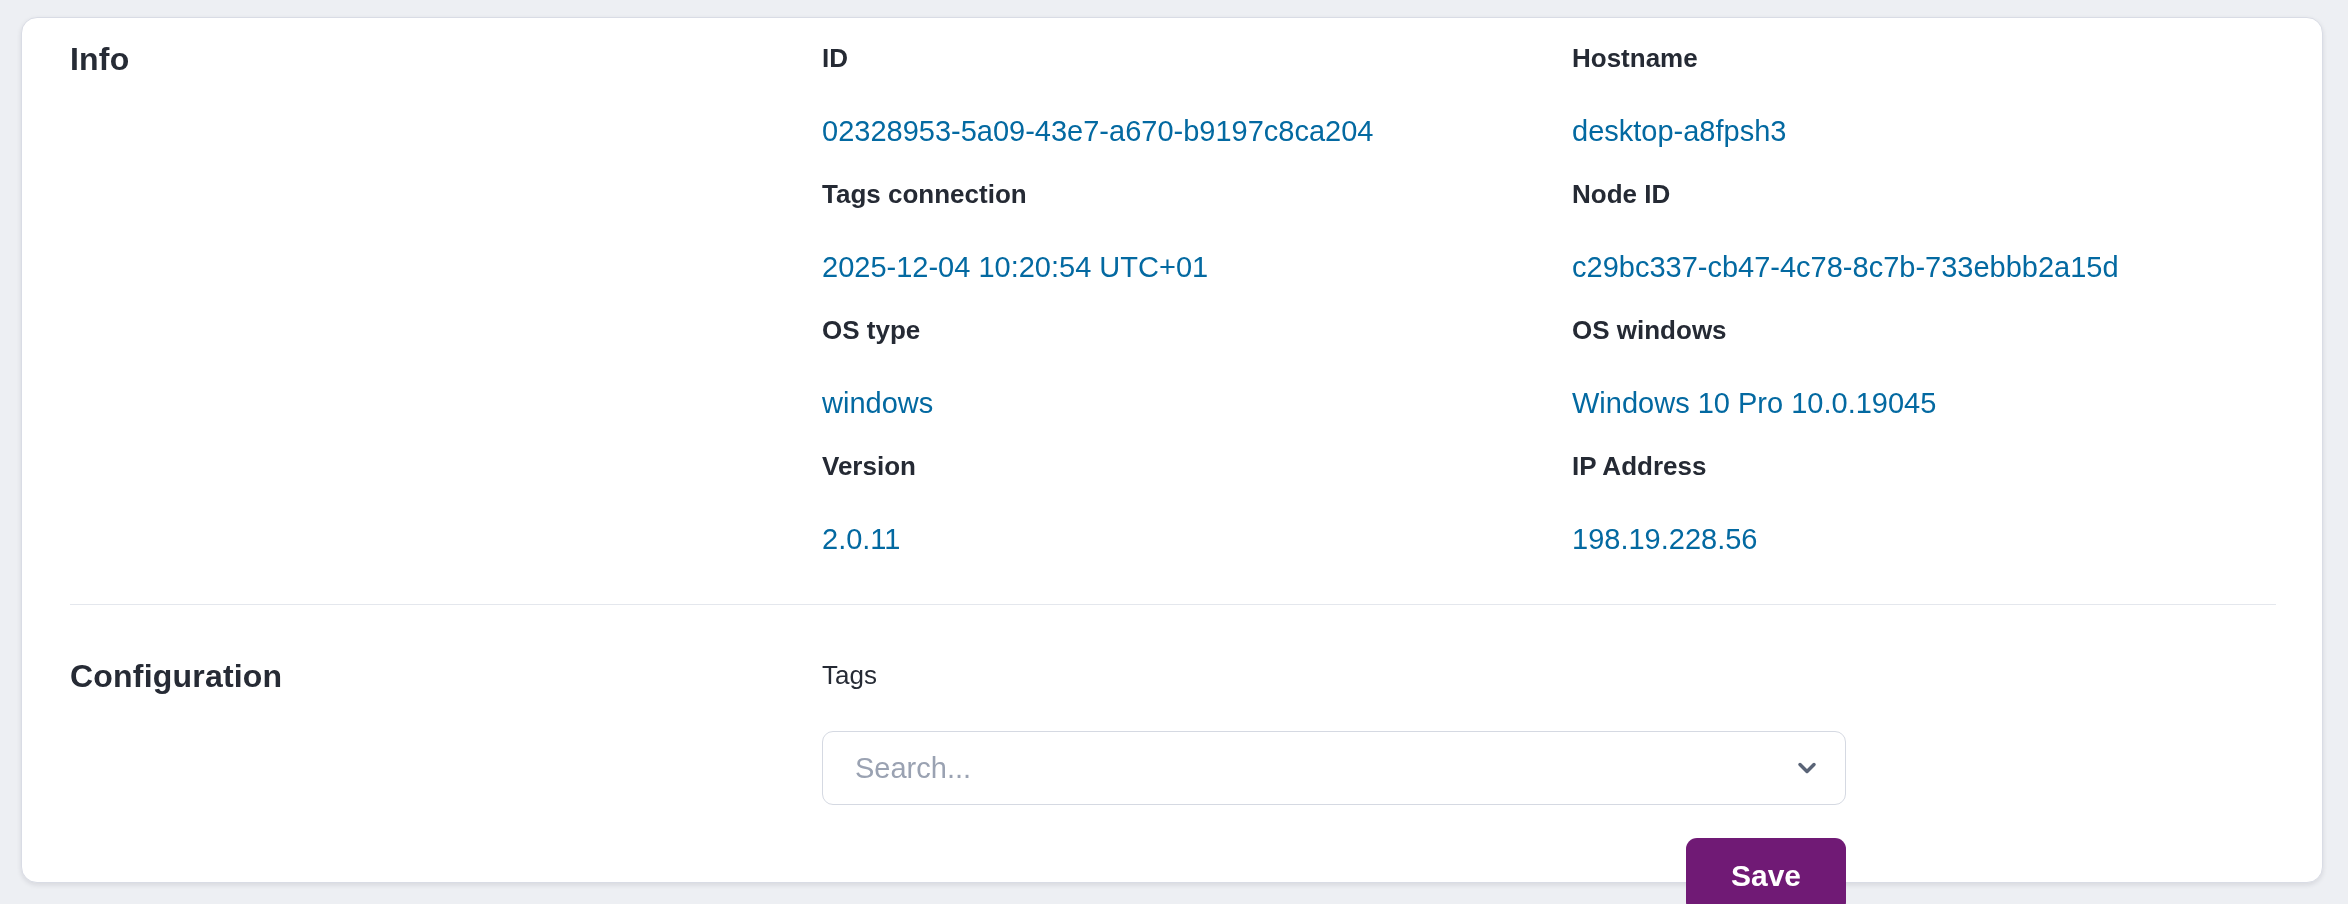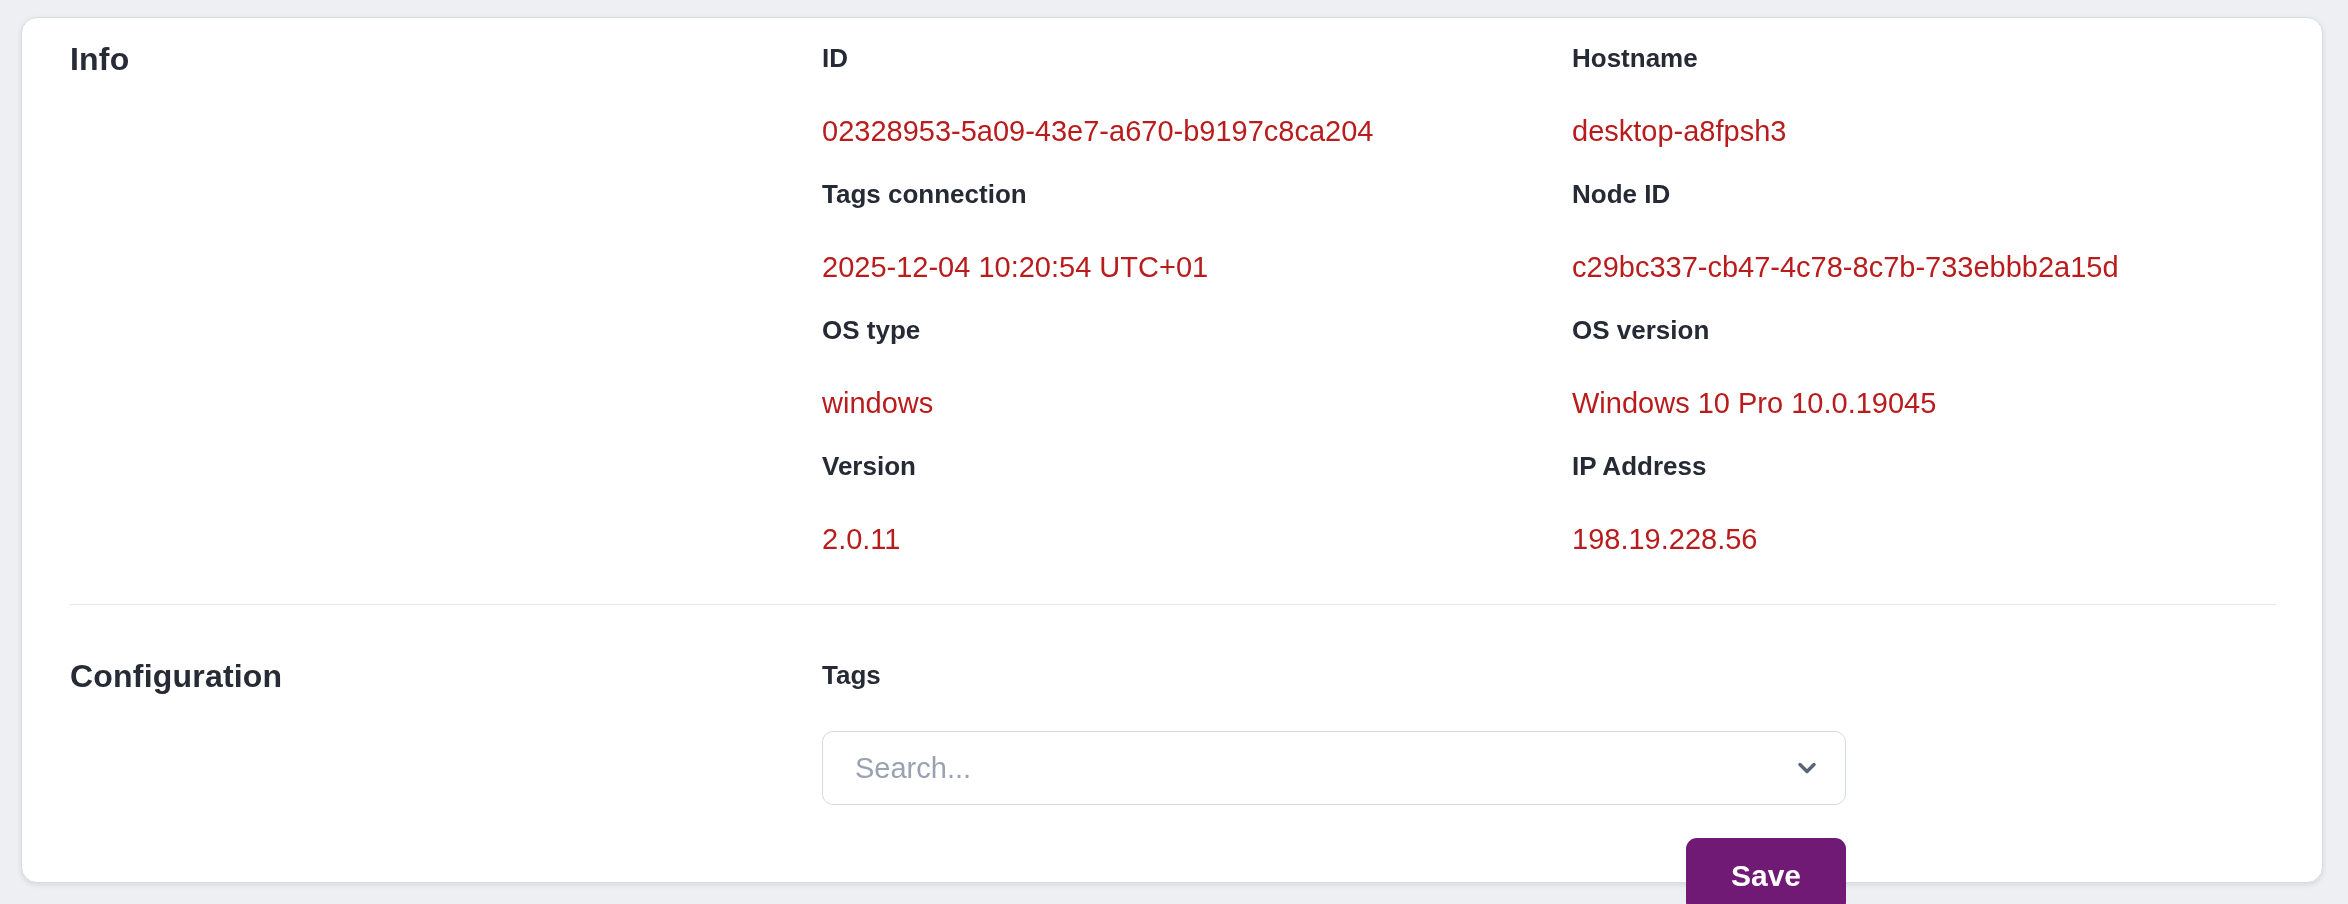--- a/index.html
+++ b/index.html
@@ -46,36 +46,36 @@
     font-size: 26px;
     line-height: 32px;
     font-weight: 600;
     color: #252a34;
     margin-bottom: 12px;
   }
   .field-value {
     font-size: 29px;
     line-height: 34px;
     font-weight: 400;
-    color: #b91c1c;
+    color: #0369a1;
     margin-top: 40px;
   }
   .divider {
     border: none;
     border-top: 1px solid #e4e7ed;
     margin: 48px 0 0 0;
     height: 0;
   }
   .config-section {
     margin-top: 54px;
   }
   .tags-label {
     font-size: 26px;
     line-height: 32px;
-    font-weight: 700;
+    font-weight: 400;
     color: #252a34;
     margin-bottom: 11px;
   }
   .select-box {
     position: relative;
     width: 1024px;
     height: 74px;
     border: 1px solid #d5d9e2;
     border-radius: 11px;
     background: #ffffff;
@@ -158,21 +158,21 @@
         <div class="field-label">Node ID</div>
         <div class="field-value">c29bc337-cb47-4c78-8c7b-733ebbb2a15d</div>
       </div>
 
       <div class="field">
         <div class="field-label">OS type</div>
         <div class="field-value">windows</div>
       </div>
 
       <div class="field">
-        <div class="field-label">OS version</div>
+        <div class="field-label">OS windows</div>
         <div class="field-value">Windows 10 Pro 10.0.19045</div>
       </div>
 
       <div class="field">
         <div class="field-label">Version</div>
         <div class="field-value">2.0.11</div>
       </div>
 
       <div class="field">
         <div class="field-label">IP Address</div>

